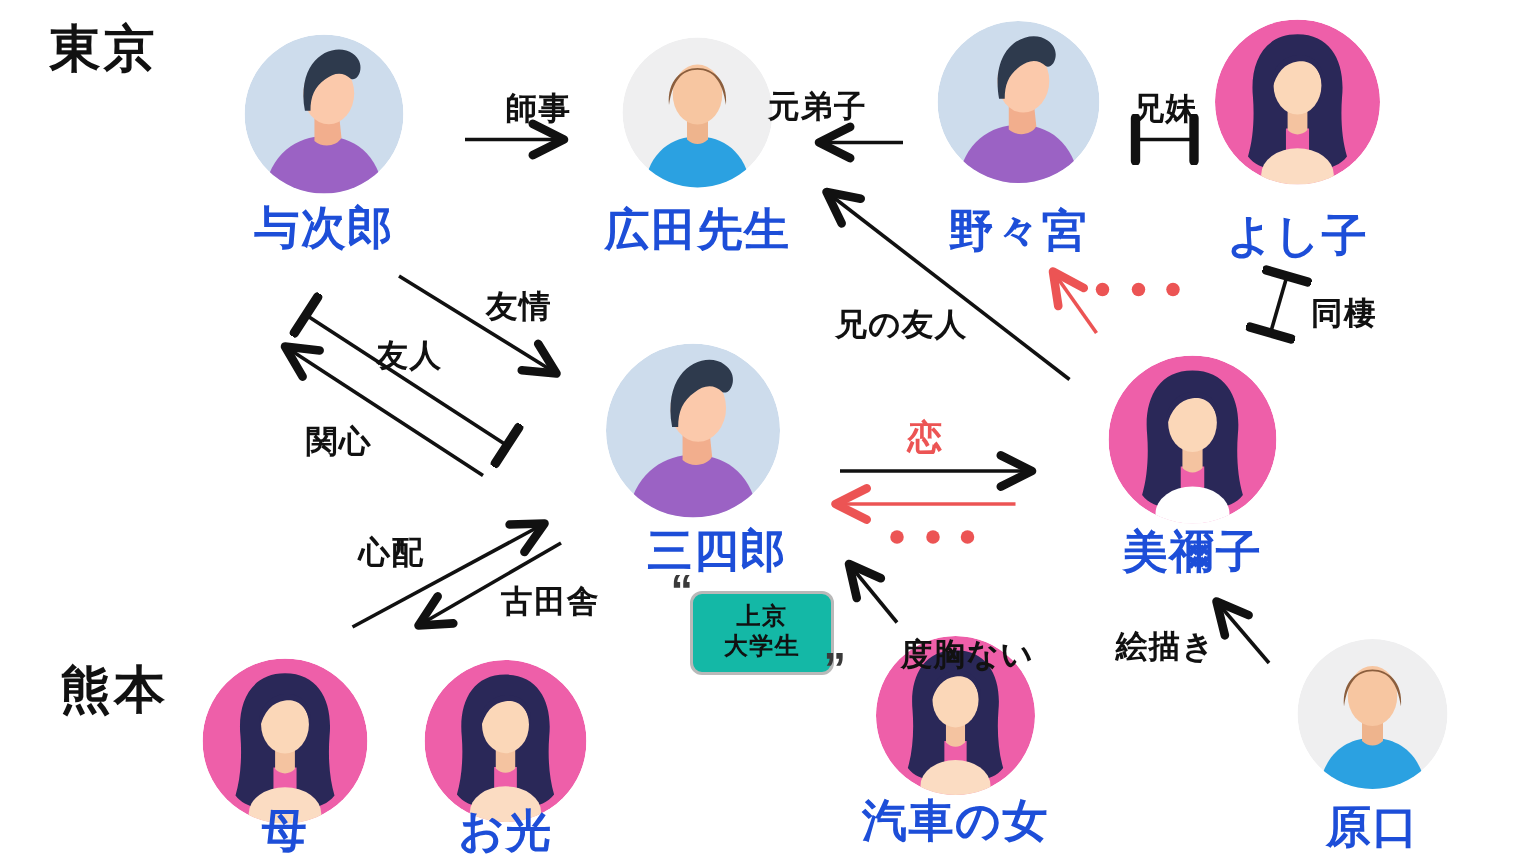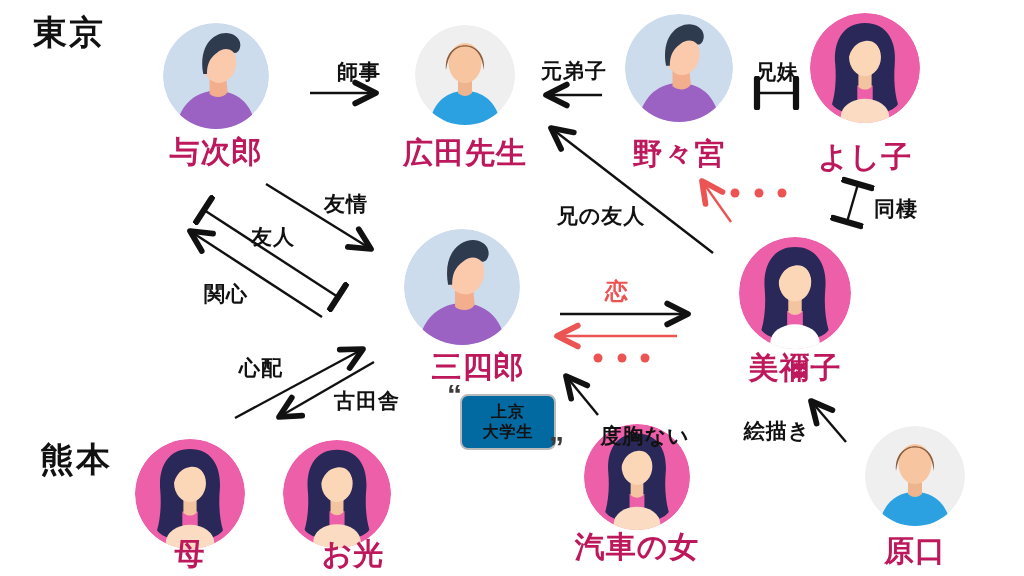--- a/index.html
+++ b/index.html
@@ -6,32 +6,32 @@
   #stage{
     position:relative;width:1024px;height:576px;background:#ffffff;overflow:hidden;
     font-family:"Liberation Sans","DejaVu Sans",sans-serif;
     border-radius:24px;
   }
   #edges{position:absolute;left:0;top:0;width:1024px;height:576px;}
   .node{position:absolute;}
   .node svg{width:100%;height:100%;display:block;}
   .nlabel{
     position:absolute;transform:translateX(-50%);white-space:nowrap;
-    font-weight:800;font-size:30px;color:#be185d;letter-spacing:1px;
+    font-weight:800;font-size:30px;color:#1d4ed8;letter-spacing:1px;
   }
   .elabel{
     position:absolute;transform:translateX(-50%);white-space:nowrap;
     font-weight:800;font-size:21px;color:#111;letter-spacing:1px;
   }
   .region{
     position:absolute;font-weight:800;font-size:34px;color:#111;letter-spacing:2px;
   }
   .note{
     position:absolute;left:460px;top:394px;width:92px;height:52px;
-    border:2px solid #b9b9b9;border-radius:8px;background:#0369a1;
+    border:2px solid #b9b9b9;border-radius:8px;background:#14b8a6;
     display:flex;flex-direction:column;align-items:center;justify-content:center;
     font-weight:800;font-size:16px;line-height:1.25;color:#111;letter-spacing:1px;
   }
   .quote{position:absolute;font-weight:800;font-size:30px;color:#3a3a3a;line-height:1;}
   .quote.open{left:447px;top:380px;}
   .quote.close{left:549px;top:432px;}
 </style>
 </head>
 <body>
 
@@ -214,21 +214,21 @@
         <g clip-path="url(#cp-omitsu)">
           <circle cx="50" cy="50" r="50" fill="#ee5fa9"></circle>
           <path d="M50,9 C29,9 21,27 23,47 C24,60 23,73 20,83 C26,91 38,92 43,88 L43,66 L57,66 L57,88 C62,92 74,91 80,83 C77,73 76,60 77,47 C79,27 71,9 50,9 Z" fill="#2a2858"></path>
           <ellipse cx="50" cy="94" rx="22" ry="16" fill="#fbdcc2"></ellipse>
           <path d="M44,52 L44,67 C47.5,70.5 52.5,70.5 56,67 L56,52 Z" fill="#f4c3a0"></path>
           <ellipse cx="50" cy="40" rx="14.5" ry="17.5" fill="#fbd7b8"></ellipse>
           <path d="M34.5,43 C31,16 69,14 65.5,40 C63,27.5 56.5,24.5 50,25.5 C42.5,26.5 37,32 34.5,43 Z" fill="#2a2858"></path>
         </g>
       </svg>
     </div>
-    <div class="nlabel" style="left: 337px; top: 534px; margin-left: 16px;">お光</div>
+    <div class="nlabel" style="left: 337px; top: 534px;">お光</div>
     <div class="node" style="left: 584px; top: 424px; height: 106px; width: 106px;">
       <svg viewBox="0 0 100 100">
         <defs>
           <clipPath id="cp-kishanoonna">
             <circle cx="50" cy="50" r="50"></circle>
           </clipPath>
         </defs>
         <g clip-path="url(#cp-kishanoonna)">
           <circle cx="50" cy="50" r="50" fill="#ee5fa9"></circle>
           <path d="M50,9 C29,9 21,27 23,47 C24,60 23,73 20,83 C26,91 38,92 43,88 L43,66 L57,66 L57,88 C62,92 74,91 80,83 C77,73 76,60 77,47 C79,27 71,9 50,9 Z" fill="#2a2858"></path>
@@ -251,21 +251,21 @@
           <circle cx="50" cy="50" r="50" fill="#efeff0"></circle>
           <path d="M14,102 C17,76 33,66 50,66 C67,66 83,76 86,102 Z" fill="#2ba1e1"></path>
           <path d="M43,52 L43,68 C47.5,72 52.5,72 57,68 L57,52 Z" fill="#eeb48d"></path>
           <ellipse cx="50" cy="38" rx="16.5" ry="20" fill="#f7c6a1"></ellipse>
           <path d="M31,45 C28,12 72,12 69,45 C66.5,29 60.5,21.5 50,21.5 C39.5,21.5 33.5,29 31,45 Z" fill="#8b5e3d"></path>
         </g>
       </svg>
     </div>
     <div class="nlabel" style="left: 915px; top: 531px;">原口</div>
     <div class="elabel" style="left: 342px; top: 58px; margin-left: 17px;">師事</div>
-    <div class="elabel" style="left: 574px; top: 57px;">元弟子</div>
+    <div class="elabel" style="left: 545px; top: 57px;">元弟子</div>
     <div class="elabel" style="left: 777px; top: 58px;">兄妹</div>
     <div class="elabel" style="left: 896px; top: 195px;">同棲</div>
     <div class="elabel" style="left: 346px; top: 190px;">友情</div>
     <div class="elabel" style="left: 273px; top: 223px;">友人</div>
     <div class="elabel" style="left: 226px; top: 280px;">関心</div>
     <div class="elabel" style="left: 261px; top: 354px; text-align: center;">心配</div>
     <div class="elabel" style="left: 367px; top: 387px;">古田舎</div>
     <div class="elabel" style="left: 617px; top: 276px; color: rgb(236, 84, 84); font-size: 23px;">恋</div>
     <div class="elabel" style="left: 645px; top: 381px; margin-top: 41px;">度胸ない</div>
     <div class="elabel" style="left: 777px; top: 417px;">絵描き</div>

